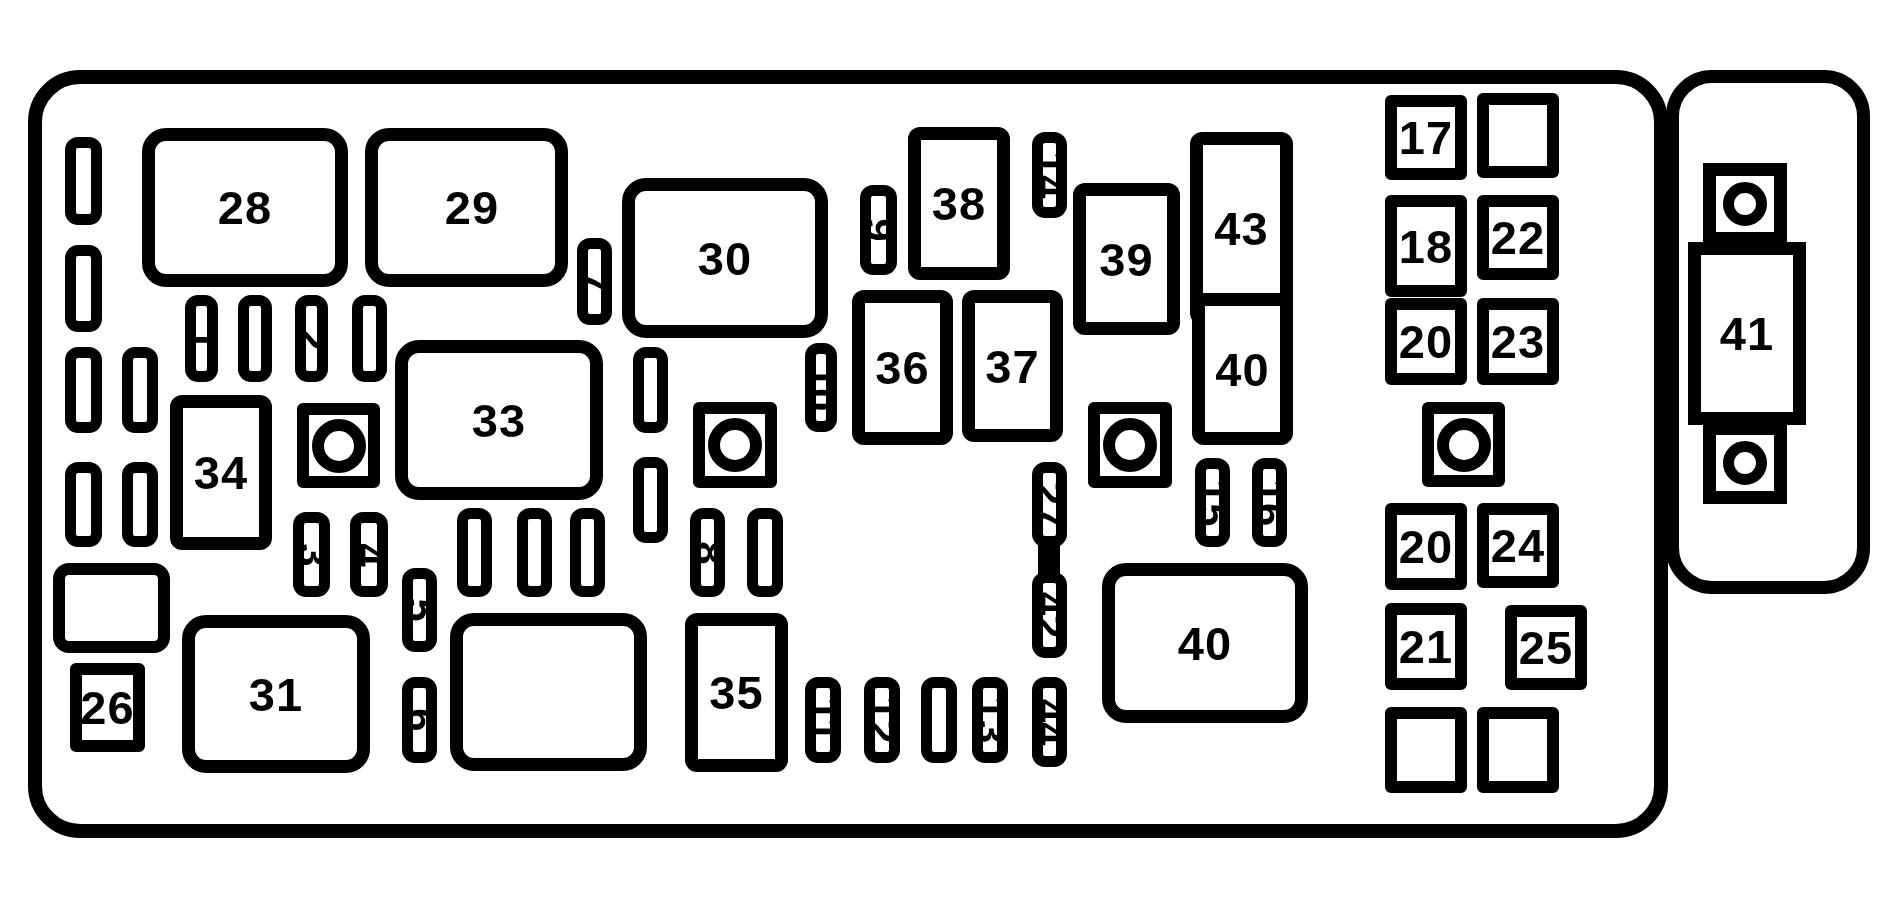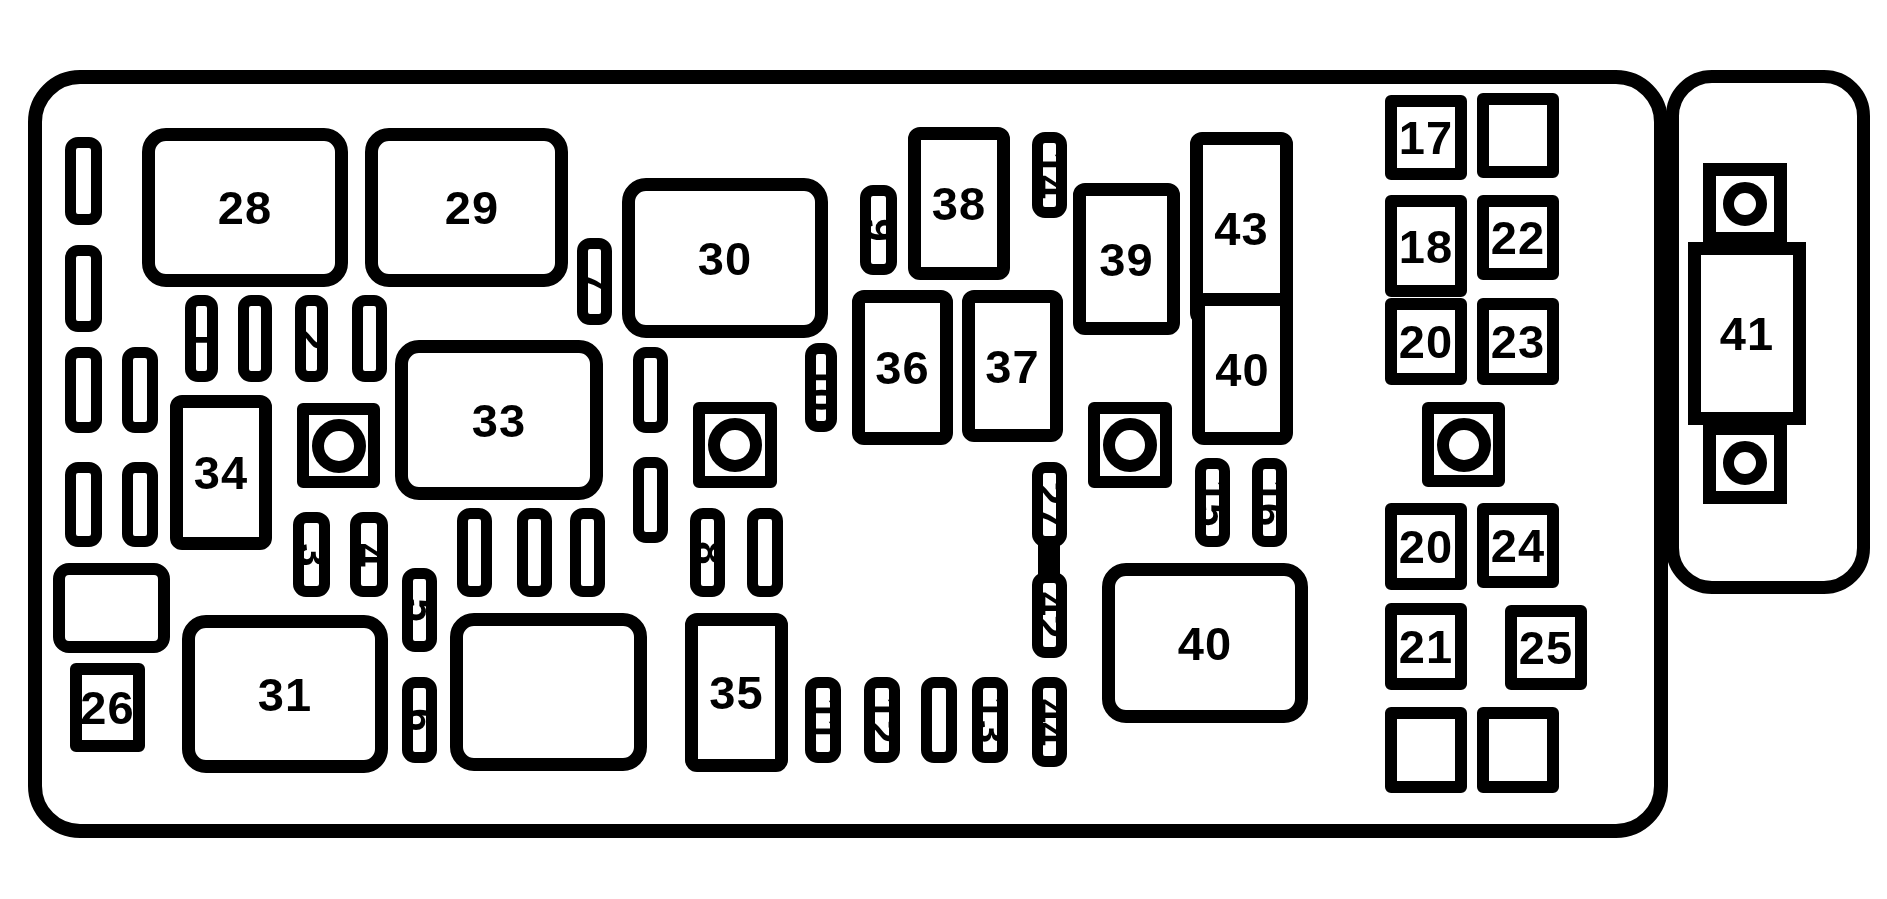--- a/index.html
+++ b/index.html
@@ -84,21 +84,21 @@
     </div>
     <div class="el box" style="left: 395px; top: 340px; width: 208px; height: 160px; align-items: center;">
       <span class="lbl">33</span>
     </div>
     <div class="el box tall" style="left: 170px; top: 395px; width: 102px; height: 155px;">
       <span class="lbl">34</span>
     </div>
     <div class="el box" style="left: 1102px; top: 563px; width: 206px; height: 160px;">
       <span class="lbl">40</span>
     </div>
-    <div class="el box" style="left: 182px; top: 615px; width: 206px; height: 158px; justify-content: center;">
+    <div class="el box" style="left: 182px; top: 615px; width: 188px; height: 158px; justify-content: center;">
       <span class="lbl">31</span>
     </div>
     <div class="el box tall" style="left: 685px; top: 613px; width: 103px; height: 159px;">
       <span class="lbl">35</span>
     </div>
     <div class="el box" style="left: 450px; top: 613px; width: 197px; height: 158px;"></div>
     <div class="el boxsm" style="left: 53px; top: 563px; width: 117px; height: 90px;"></div>
     <div class="el square" style="left: 70px; top: 663px; width: 75px; height: 89px;">
       <span class="lbl">26</span>
     </div>

